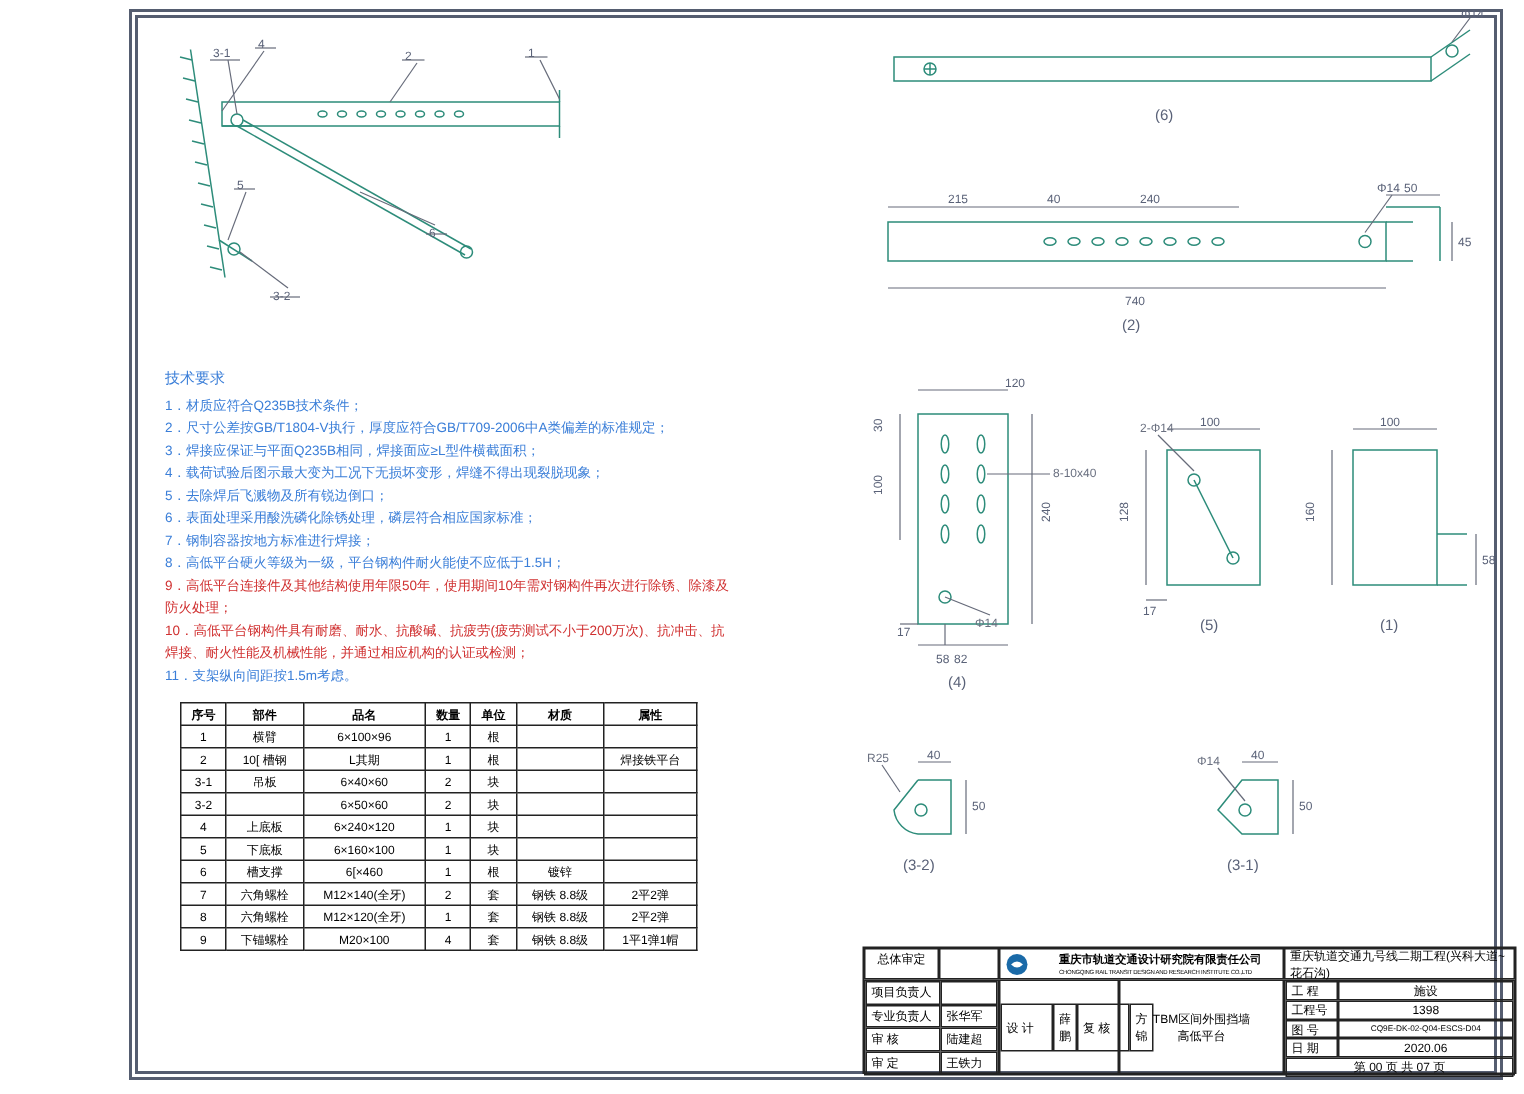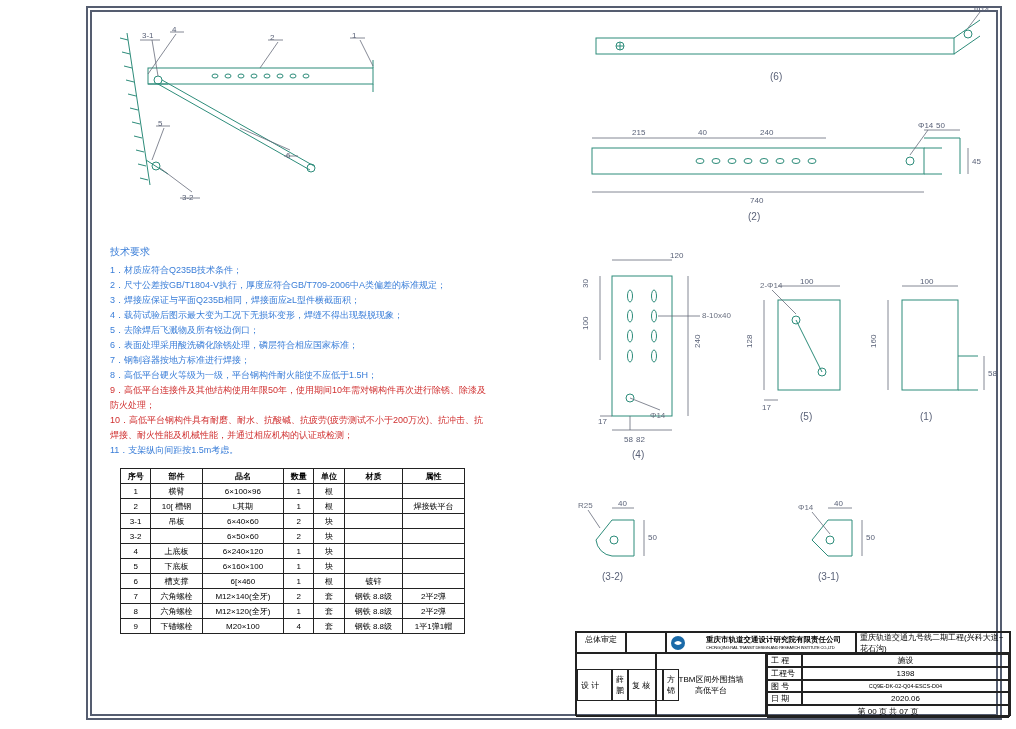--- a/index.html
+++ b/index.html
@@ -374,20 +374,38 @@
           <path d="M4 8 Q8 4 12 8 Q8 12 4 8" fill="#fff"></path>
         </svg>
       <div style="margin-left:20px">
         <div style="font-size:7.5px;font-weight:bold">重庆市轨道交通设计研究院有限责任公司</div>
         <div style="font-size:4px;letter-spacing:-0.2px">CHONGQING RAIL TRANSIT DESIGN AND RESEARCH INSTITUTE CO.,LTD</div>
       </div>
     </div>
     <div class="cell" style="flex:1;font-size:8px;justify-content:center">重庆轨道交通九号线二期工程(兴科大道~花石沟)</div>
   </div>
   <div class="row" style="height:64px">
+    <div class="cell" style="width:90px;padding:0;flex-direction:column">
+      <div class="row" style="width:100%;height:16px">
+          <div class="cell" style="width:50px">项目负责人</div>
+          <div class="cell" style="flex:1"></div>
+        </div>
+      <div class="row" style="width:100%;height:16px">
+          <div class="cell" style="width:50px">专业负责人</div>
+          <div class="cell" style="flex:1">张华军</div>
+        </div>
+      <div class="row" style="width:100%;height:16px">
+          <div class="cell" style="width:50px">审 核</div>
+          <div class="cell" style="flex:1">陆建超</div>
+        </div>
+      <div class="row" style="width:100%;height:16px">
+          <div class="cell" style="width:50px">审 定</div>
+          <div class="cell" style="flex:1">王铁力</div>
+        </div>
+    </div>
     <div class="cell" style="width:80px;padding:0;">
       <div class="row" style="width:100%;height:32px">
           <div class="cell" style="width:35px">设 计</div>
           <div class="cell" style="flex:1">薛鹏</div>
         </div>
       <div class="row" style="width:100%;height:32px">
           <div class="cell" style="width:35px">复 核</div>
           <div class="cell" style="flex:1">方锦</div>
         </div>
     </div>

